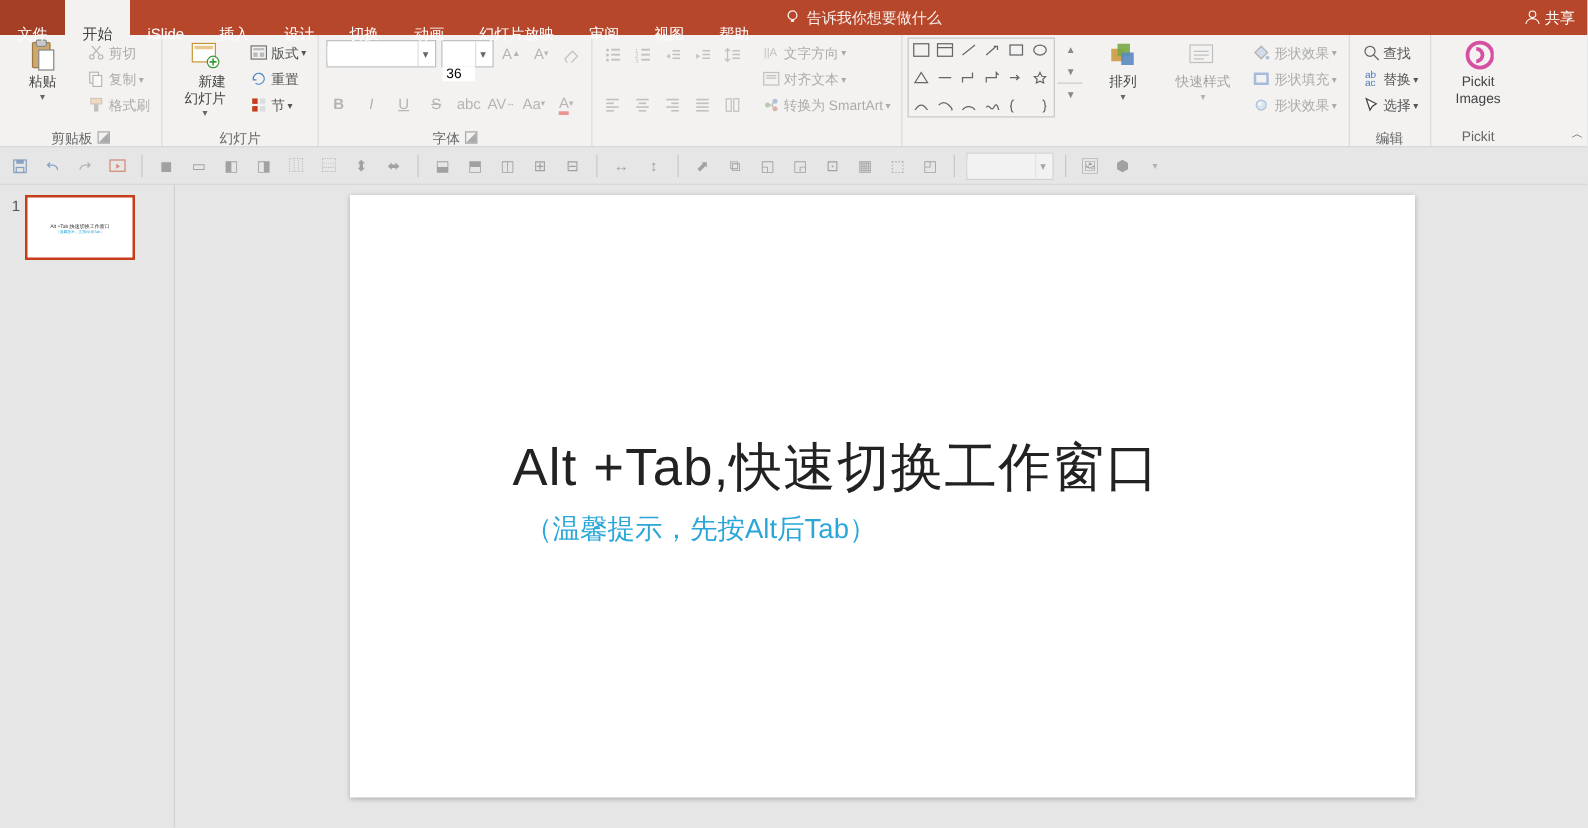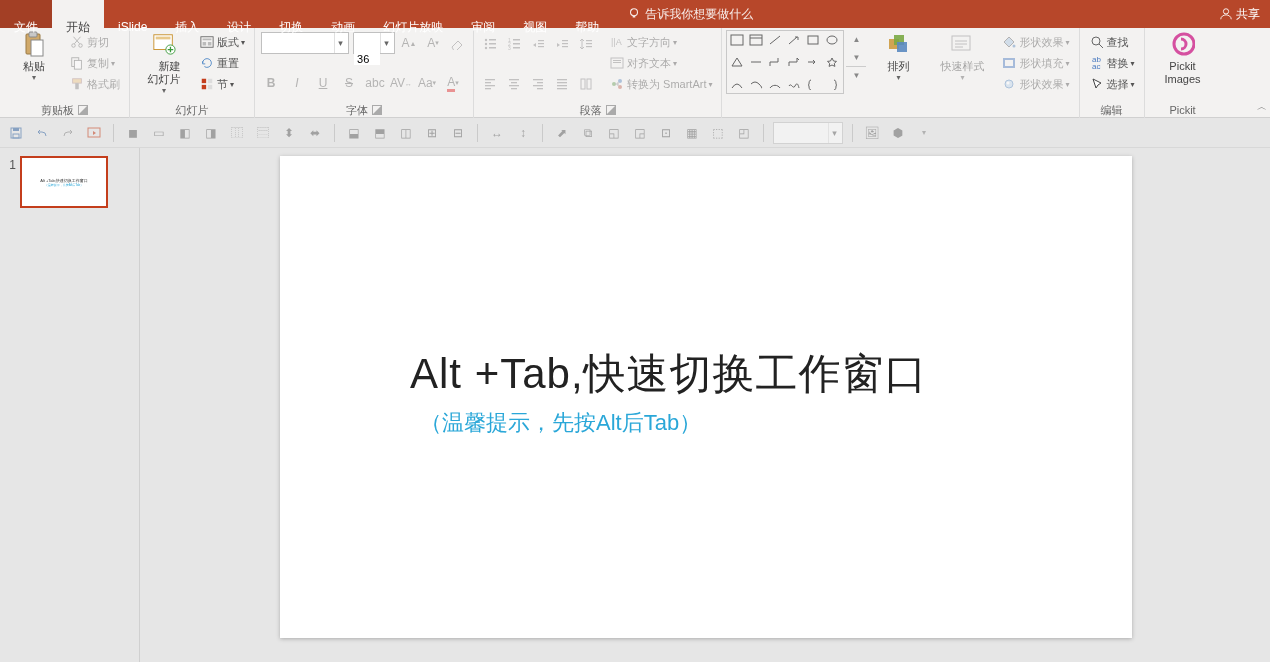--- a/index.html
+++ b/index.html
@@ -370,24 +370,20 @@
                 <circle cx="10" cy="4" r="2" fill="#5a8ac0"></circle>
                 <circle cx="10" cy="10" r="2" fill="#c06a5a"></circle>
                 <path d="M5 7h3M8 5v4" stroke="#888"></path>
               </svg>
             </span>
             <span>转换为 SmartArt</span>
             <span style="font-size:8px;margin-left:2px;">▾</span>
           </div>
       </div>
     </div>
-    <div class="grp-label">
-        <span>段落</span>
-        <span class="lnch"></span>
-      </div>
   </div>
 
   <div class="grp">
     <div class="grp-content">
       <div class="shapepal">
         <div class="shapepal-row">
           <div class="shp">
               <svg width="14" height="12">
                 <rect x="1" y="1" width="12" height="10" fill="none" stroke="#666"></rect>
               </svg>

